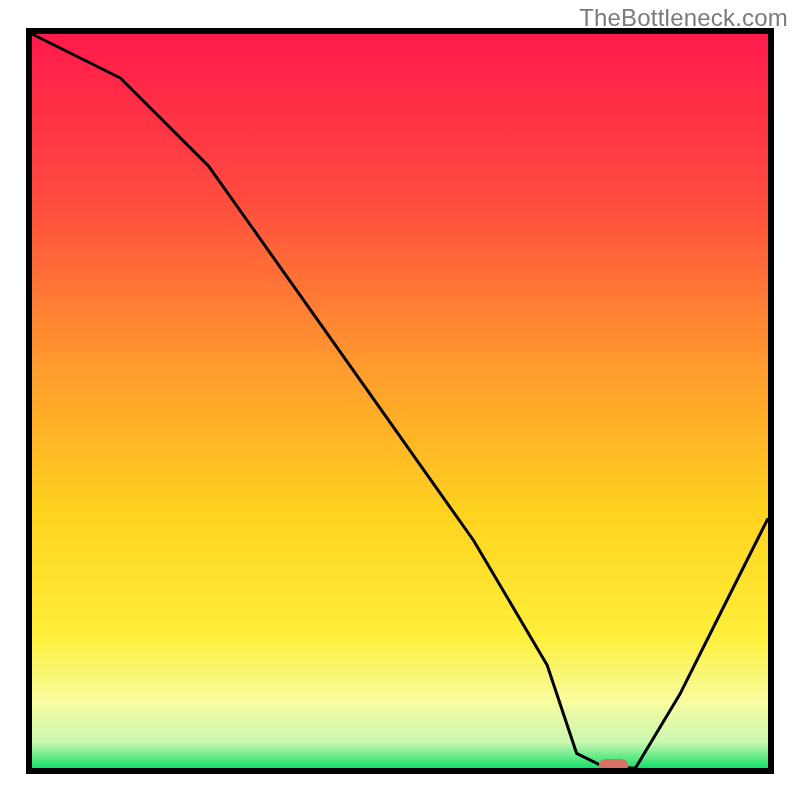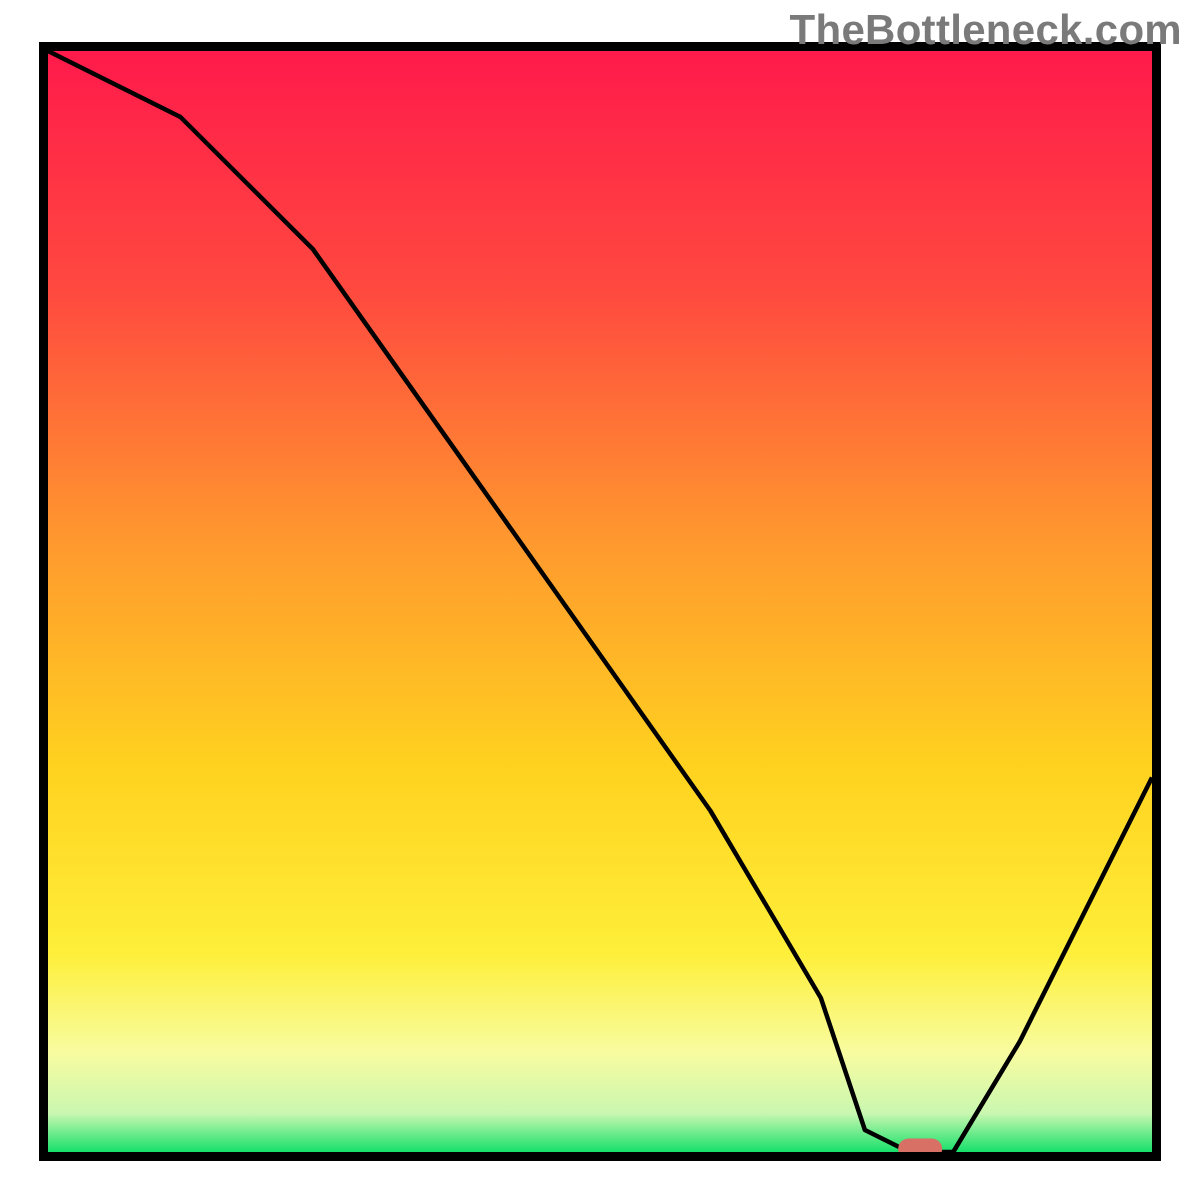--- a/index.html
+++ b/index.html
@@ -12,22 +12,22 @@
   }
   .container {
     position: relative;
     width: 800px;
     height: 800px;
   }
   .watermark {
     position: absolute;
     top: 4px;
     right: 12px;
-    font-size: 28px;
-    font-weight: 700;
+    font-size: 24px;
+    font-weight: 400;
     color: #7a7a7a;
     letter-spacing: 0.2px;
   }
   svg {
     display: block;
   }
 </style>
 </head>
 <body>
 

